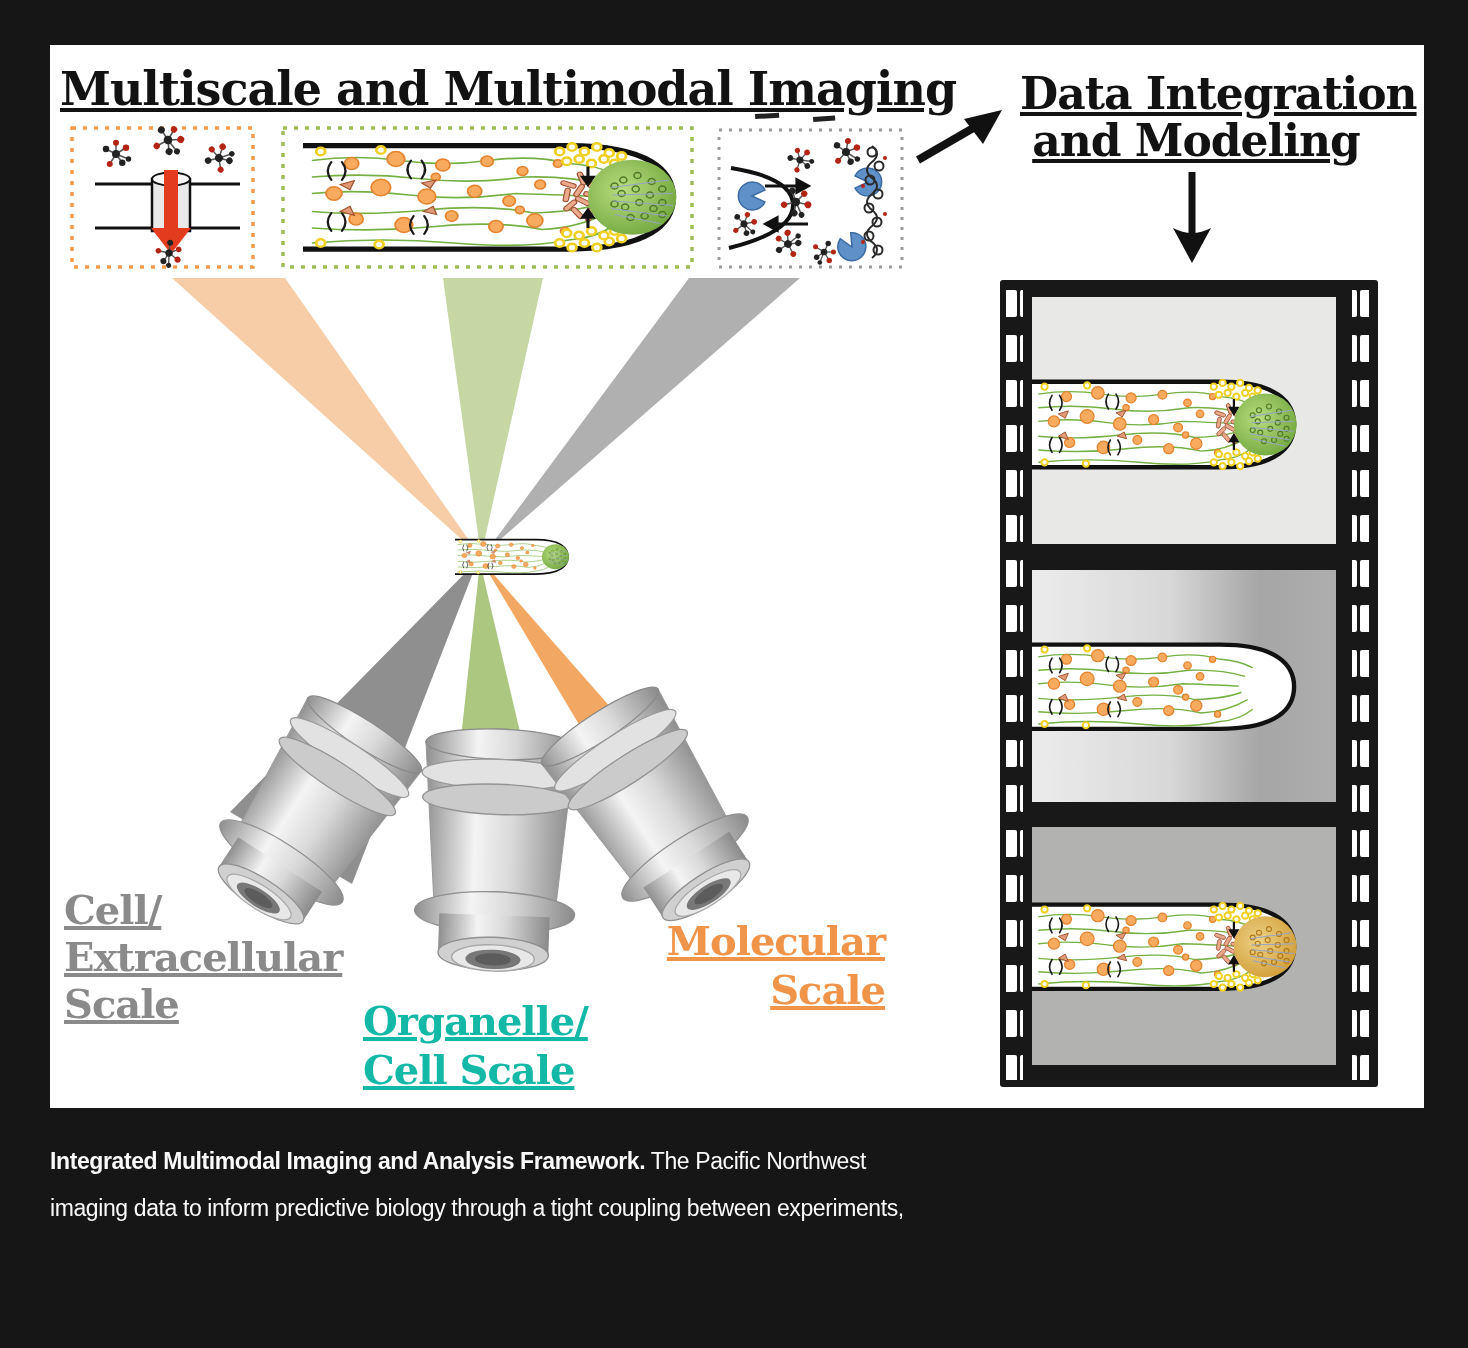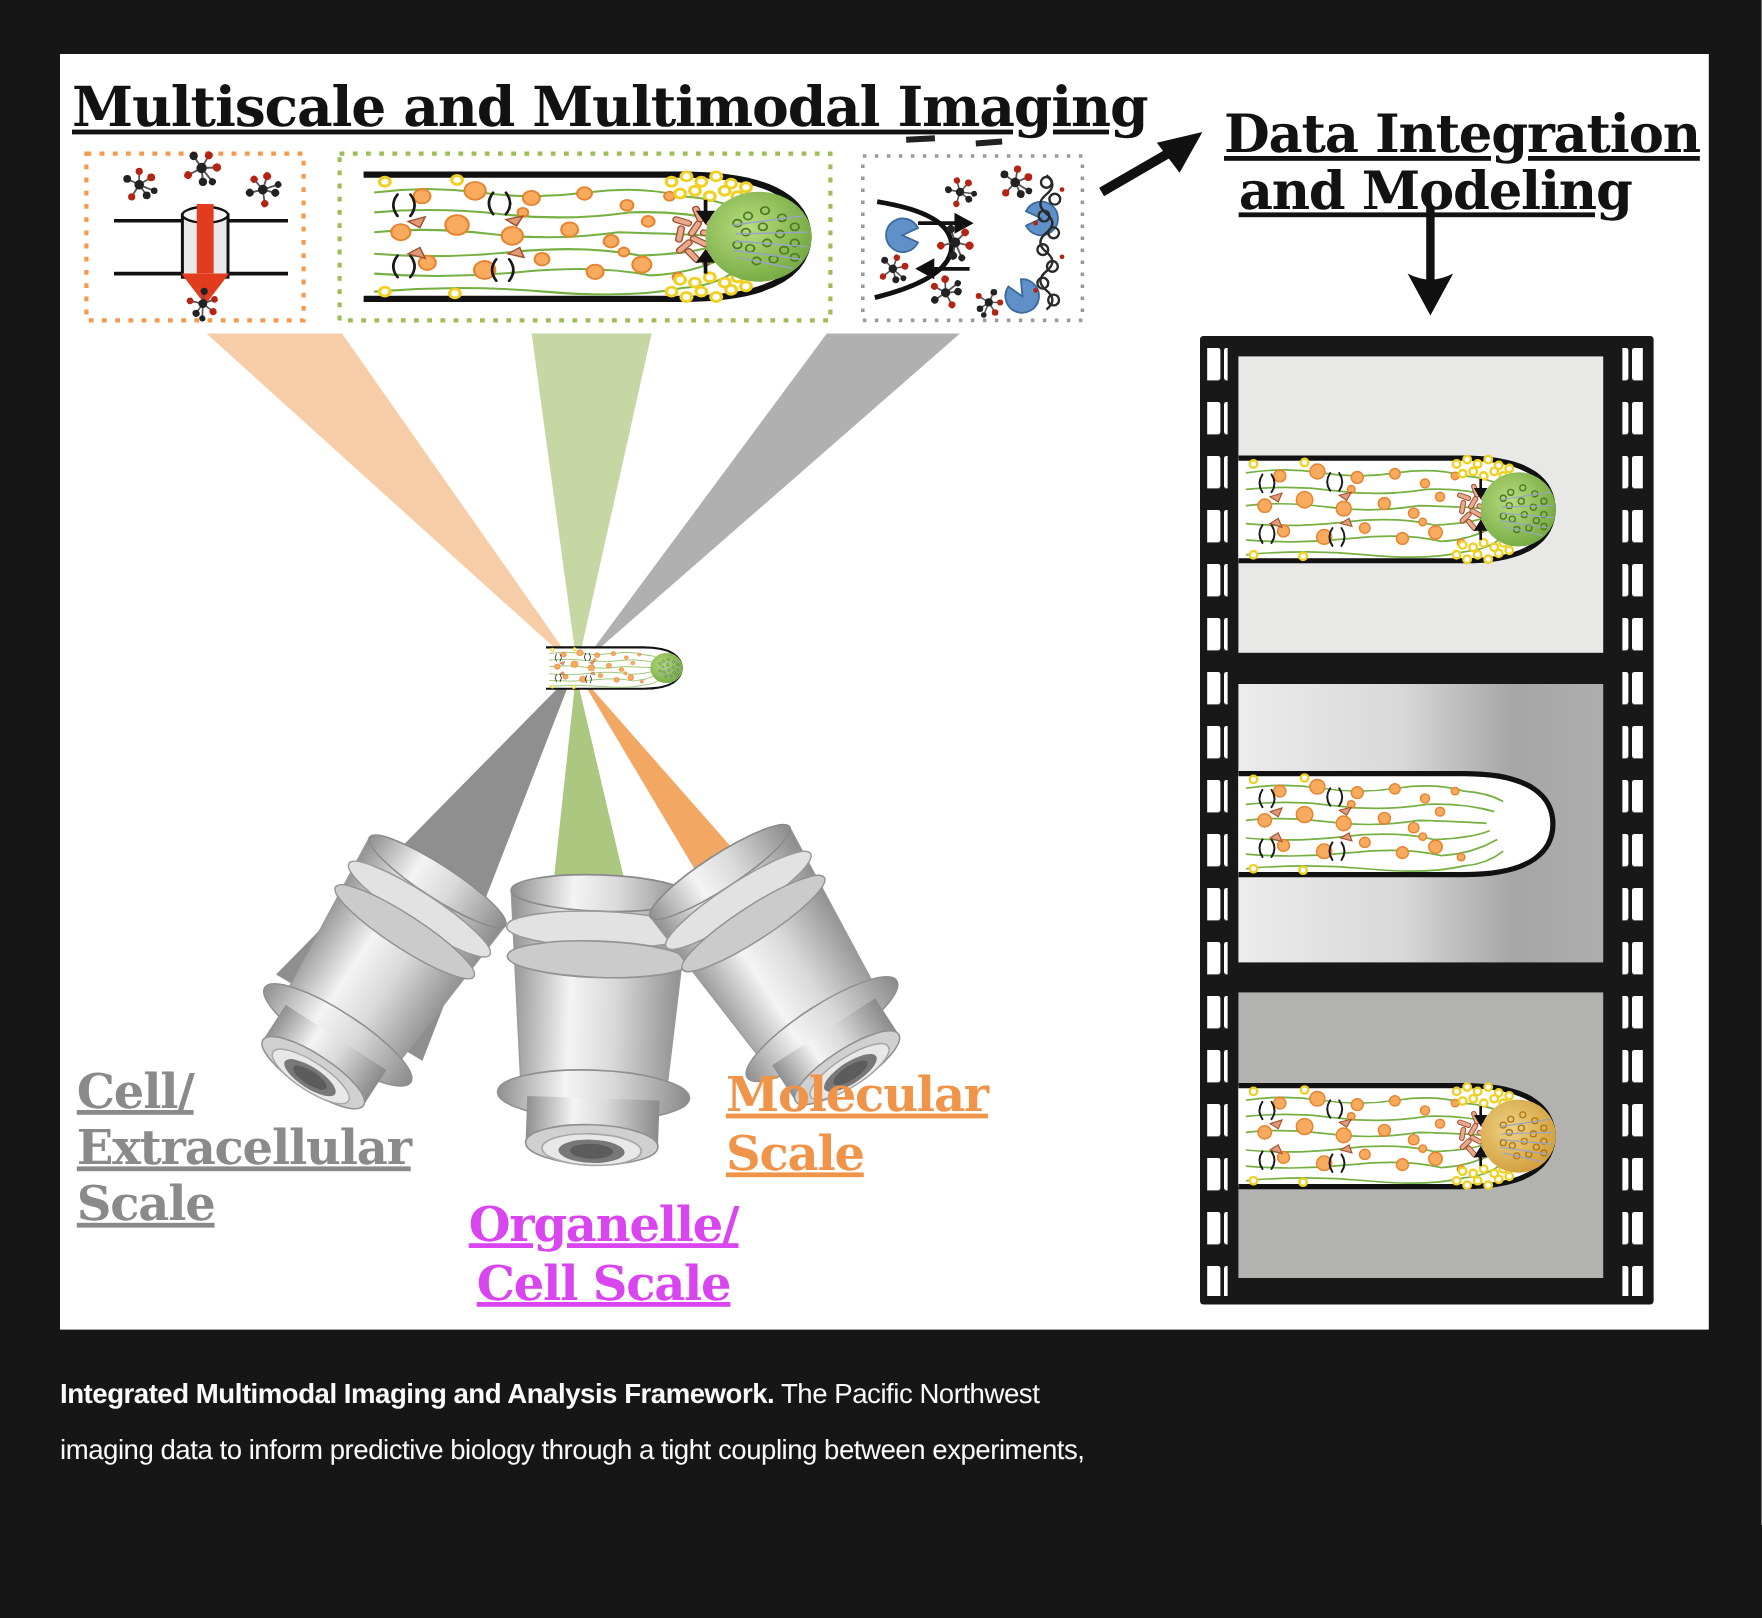--- a/index.html
+++ b/index.html
@@ -11,25 +11,25 @@
   .panel{
     position:absolute;left:50px;top:45px;width:1374px;height:1063px;
     background:#ffffff;
   }
   .fig-svg{position:absolute;left:0;top:0;width:1468px;height:1348px;}
   .txt{position:absolute;white-space:nowrap;}
   .serifbold{font-family:"DejaVu Serif","Liberation Serif",serif;font-weight:bold;text-decoration:underline;}
   .imaging-title{left:60px;top:62px;width:850px;text-align:center;
     font-size:46px;letter-spacing:-1px;color:#121212;}
   .integration-title{left:1020px;top:70px;width:352px;text-align:center;
-    font-size:44px;line-height:47px;letter-spacing:-1px;color:#121212;margin-top:19px;}
+    font-size:44px;line-height:47px;letter-spacing:-1px;color:#121212;}
   .scale-label{font-size:40px;letter-spacing:-1px;}
   .label-cell{left:64px;top:886px;line-height:47px;color:#8a8a8a;text-align:left;}
-  .label-organelle{left:363px;top:996px;width:280px;line-height:49px;color:#d946ef;text-align:center;}
-  .label-molecular{left:605px;top:888px;width:280px;line-height:49px;color:#f0944a;text-align:left;}
+  .label-organelle{left:363px;top:996px;width:280px;line-height:49px;color:#14b8a6;}
+  .label-molecular{left:605px;top:916px;width:280px;line-height:49px;color:#f0944a;text-align:right;}
   .caption{left:50px;top:1138px;width:1400px;color:#fafafa;
     font-size:23px;line-height:47px;letter-spacing:-0.4px;}
   .caption b{font-weight:bold;}
 </style>
 </head>
 <body>
 
 <div class="panel"></div>
 
 <svg class="fig-svg" viewBox="0 0 1468 1348" xmlns="http://www.w3.org/2000/svg">

